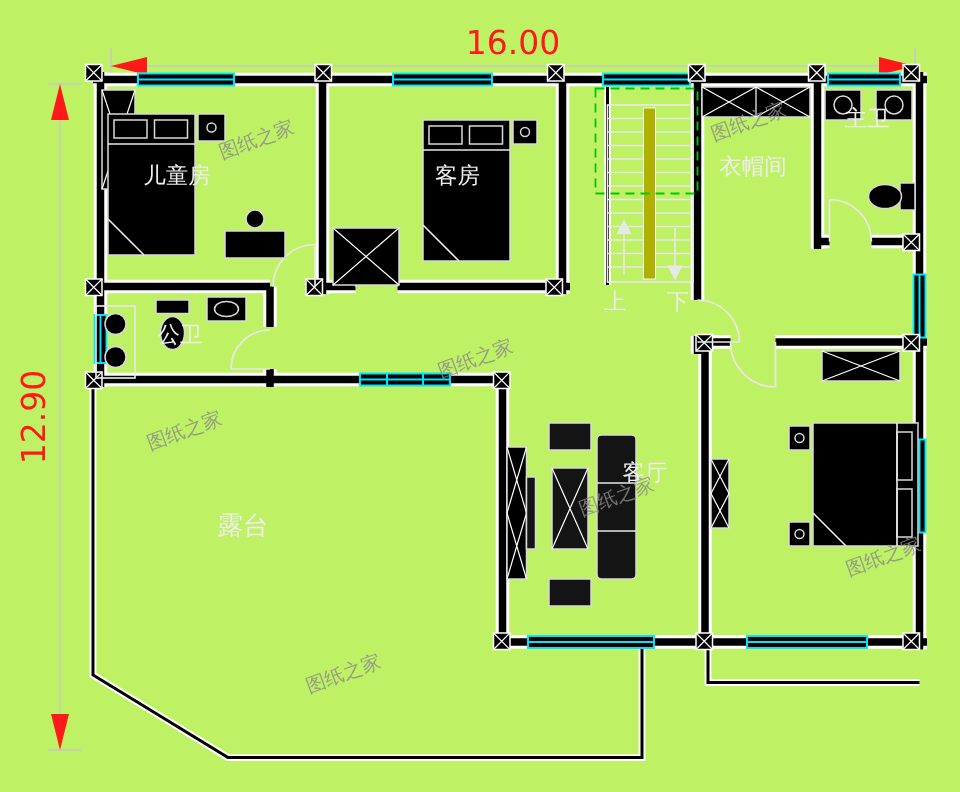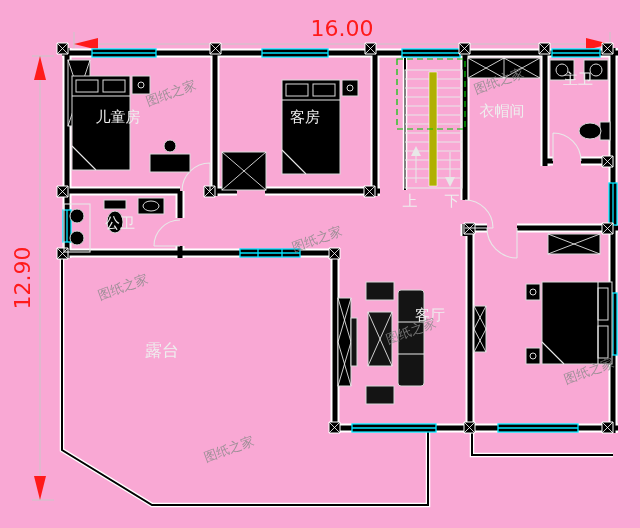--- a/index.html
+++ b/index.html
@@ -1,16 +1,16 @@
 <!DOCTYPE html>
 <html><head>
 <meta charset="utf-8">
 <style>
   html,body{margin:0;padding:0;background:#000;}
-  .canvas{position:relative;width:640px;height:528px;background:#f9a8d4;overflow:hidden;
+  .canvas{position:relative;width:640px;height:528px;background:#bef264;overflow:hidden;
           font-family:"DejaVu Sans",sans-serif;}
   svg{position:absolute;left:0;top:0;}
   
   .wallA{stroke:#ffffff;stroke-width:9;fill:none;stroke-linecap:butt;}
   .wallB{stroke:#000000;stroke-width:5;fill:none;stroke-linecap:butt;}
   .thinA{stroke:#ffffff;stroke-width:4.5;fill:none;}
   .thinB{stroke:#000000;stroke-width:2;fill:none;}
   .line{stroke:#e8e8e8;stroke-width:1.1;fill:none;}
   .win{stroke:#00e5ff;stroke-width:1.3;fill:#000;}
   .winl{stroke:#00e5ff;stroke-width:1.3;fill:none;}

